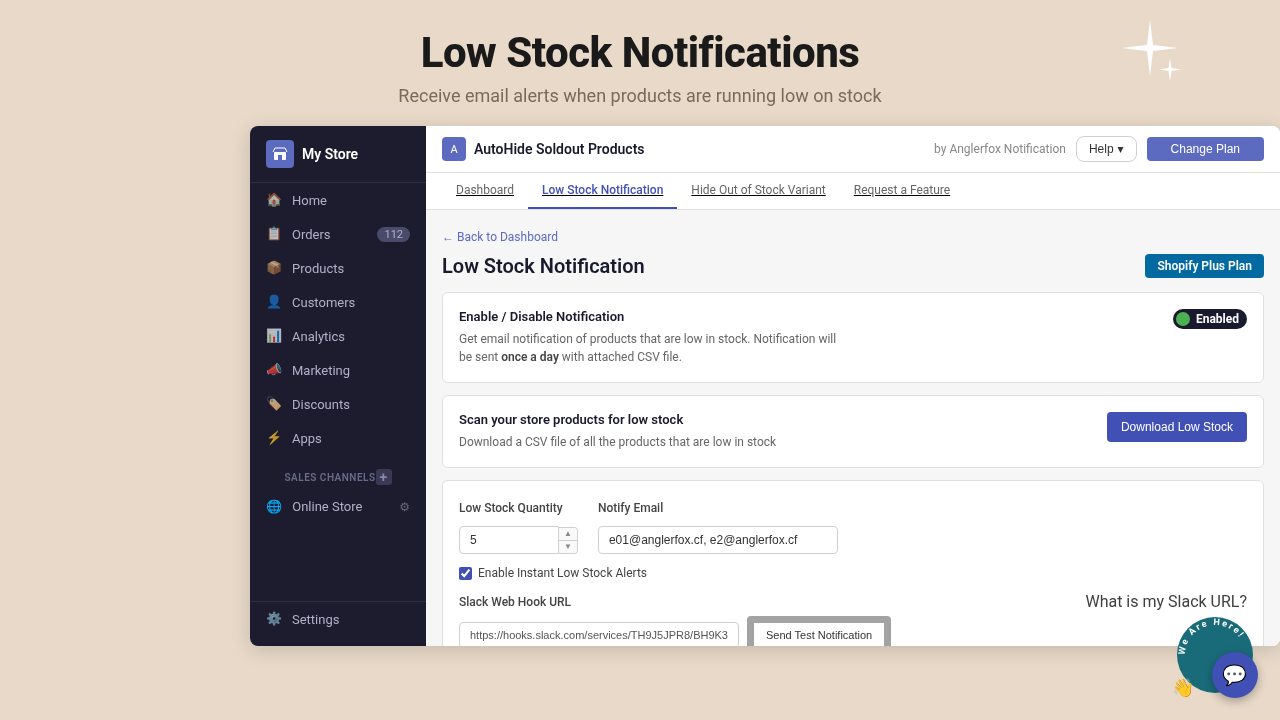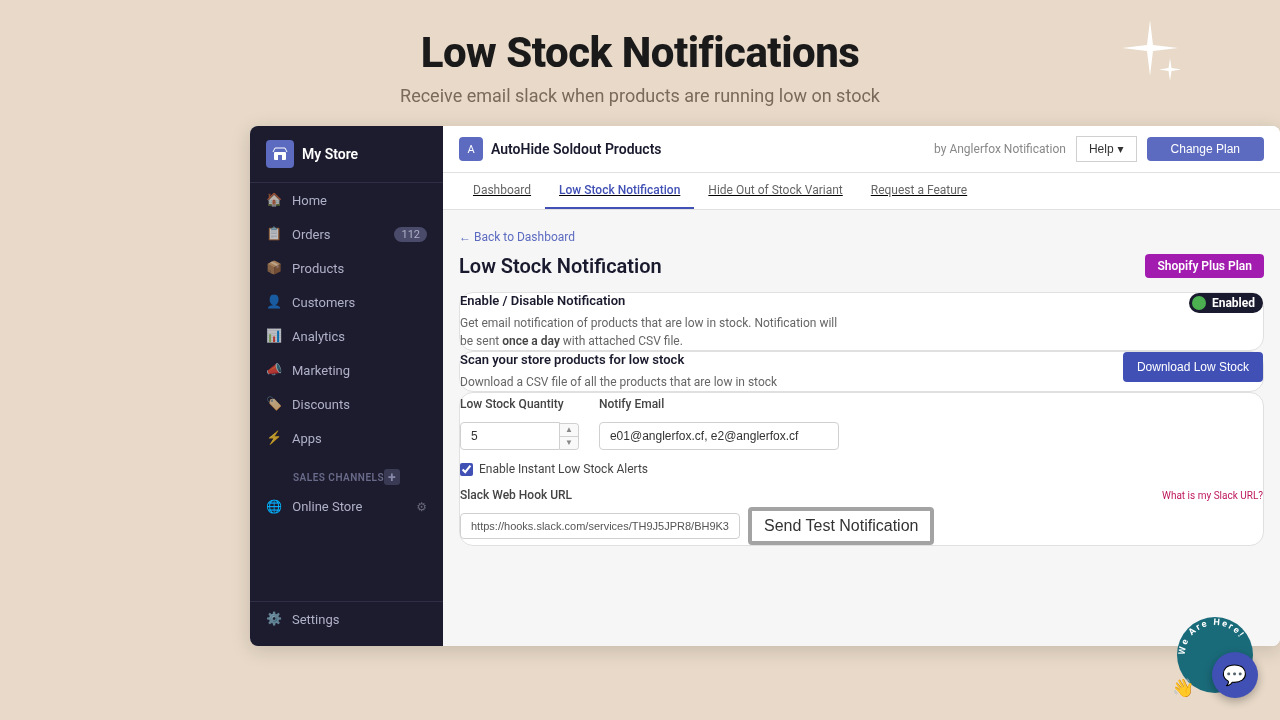--- a/index.html
+++ b/index.html
@@ -49,21 +49,21 @@
       border-radius: 8px;
       overflow: hidden;
       box-shadow: 0 4px 20px rgba(0,0,0,0.15);
       position: relative;
       left: 50%;
       transform: translateX(-50%);
     }
 
     
     .sidebar {
-      width: 193px;
+      width: 176px;
       background: #1c1c2e;
       flex-shrink: 0;
       display: flex;
       flex-direction: column;
       padding-bottom: 10px;
     }
     .sidebar-logo {
       padding: 14px 16px;
       display: flex;
       align-items: center;
@@ -195,21 +195,21 @@
       align-items: center;
       gap: 10px;
     }
     .by-text {
       font-size: 12px;
       color: #888;
     }
     .help-btn {
       background: white;
       border: 1px solid #d0d0d0;
-      border-radius: 0;
+      border-radius: 8px;
       padding: 5px 12px;
       font-size: 12px;
       cursor: pointer;
       display: flex;
       align-items: center;
       gap: 4px;
       color: #333;
     }
     .change-plan-btn {
       background: #5c6bc0;
@@ -267,34 +267,35 @@
       align-items: center;
       justify-content: space-between;
       margin-bottom: 14px;
     }
     .page-title {
       font-size: 20px;
       font-weight: 600;
       color: #1a1a2e;
     }
     .shopify-plus-badge {
-      background: #a21caf;
+      background: #0369a1;
       color: white;
       border-radius: 4px;
       padding: 5px 12px;
       font-size: 12px;
       font-weight: 600;
     }
 
     
     .card {
       background: white;
-      border-radius: 14px;
+      border-radius: 6px;
       border: 1px solid #e0e0e0;
-      margin-bottom: 0;
+      padding: 16px;
+      margin-bottom: 12px;
     }
     .card-row {
       display: flex;
       align-items: flex-start;
       justify-content: space-between;
     }
     .card-title {
       font-size: 13px;
       font-weight: 600;
       color: #1a1a2e;
@@ -428,45 +429,45 @@
     }
 
     
     .slack-label-row {
       display: flex;
       align-items: center;
       justify-content: space-between;
       margin-bottom: 5px;
     }
     .slack-what-link {
-      font-size: 10px;
-      color: #be185d;
+      font-size: 16px;
+      color: #404040;
       cursor: pointer;
     }
     .slack-input-row {
       display: flex;
       gap: 8px;
       align-items: center;
     }
     .slack-input {
       flex: 1;
       max-width: 280px;
       border: 1px solid #d0d0d0;
       border-radius: 4px;
       padding: 6px 10px;
       font-size: 11px;
       color: #555;
       outline: none;
     }
     .send-test-btn {
       background: white;
-      border: 4px solid #a3a3a3;
+      border: 7px solid #a3a3a3;
       border-radius: 4px;
       padding: 6px 12px;
-      font-size: 16px;
+      font-size: 11px;
       cursor: pointer;
       color: #333;
     }
 
     
     .chat-widget {
       position: absolute;
       bottom: 20px;
       right: 20px;
       display: flex;
@@ -493,21 +494,21 @@
 <body>
 
 <div class="hero">
   <div class="sparkle-top">
     <svg viewBox="0 0 60 70" fill="white" xmlns="http://www.w3.org/2000/svg">
       <polygon points="30,0 33,25 58,28 33,31 30,56 27,31 2,28 27,25"></polygon>
       <polygon points="50,38 51.5,48 61,49.5 51.5,51 50,61 48.5,51 39,49.5 48.5,48"></polygon>
     </svg>
   </div>
   <h1>Low Stock Notifications</h1>
-  <p>Receive email slack when products are running low on stock</p>
+  <p>Receive email alerts when products are running low on stock</p>
 </div>
 
 <div class="app-container">
 
   <div class="sidebar">
     <div class="sidebar-logo">
       <div class="sidebar-logo-icon">
         <svg width="16" height="16" viewBox="0 0 16 16" fill="white">
             <rect x="2" y="6" width="12" height="8" rx="1"></rect>
             <path d="M1 6l2-4h10l2 4" stroke="white" stroke-width="1" fill="none"></path>

